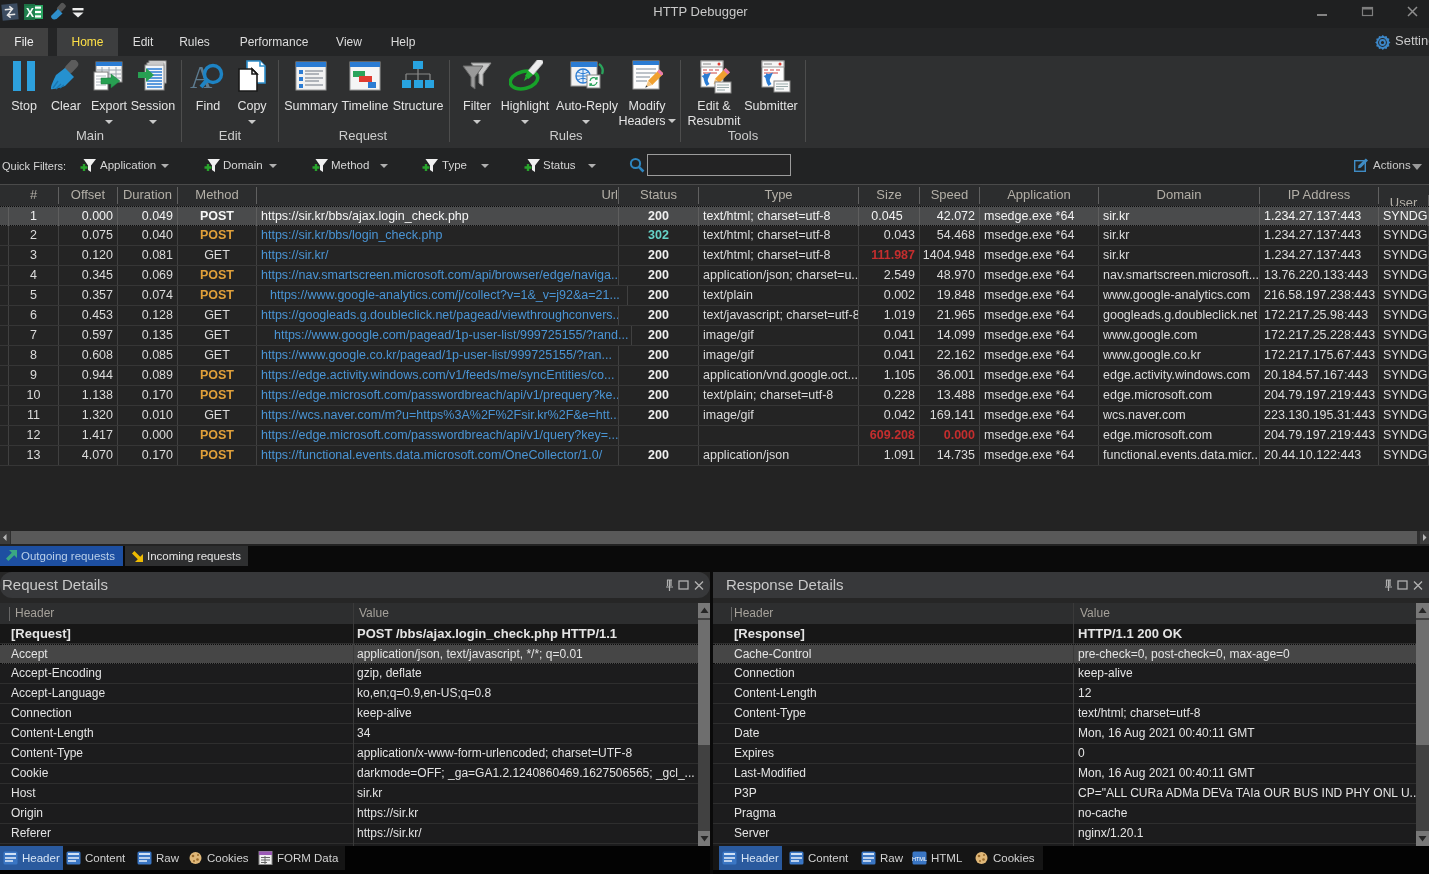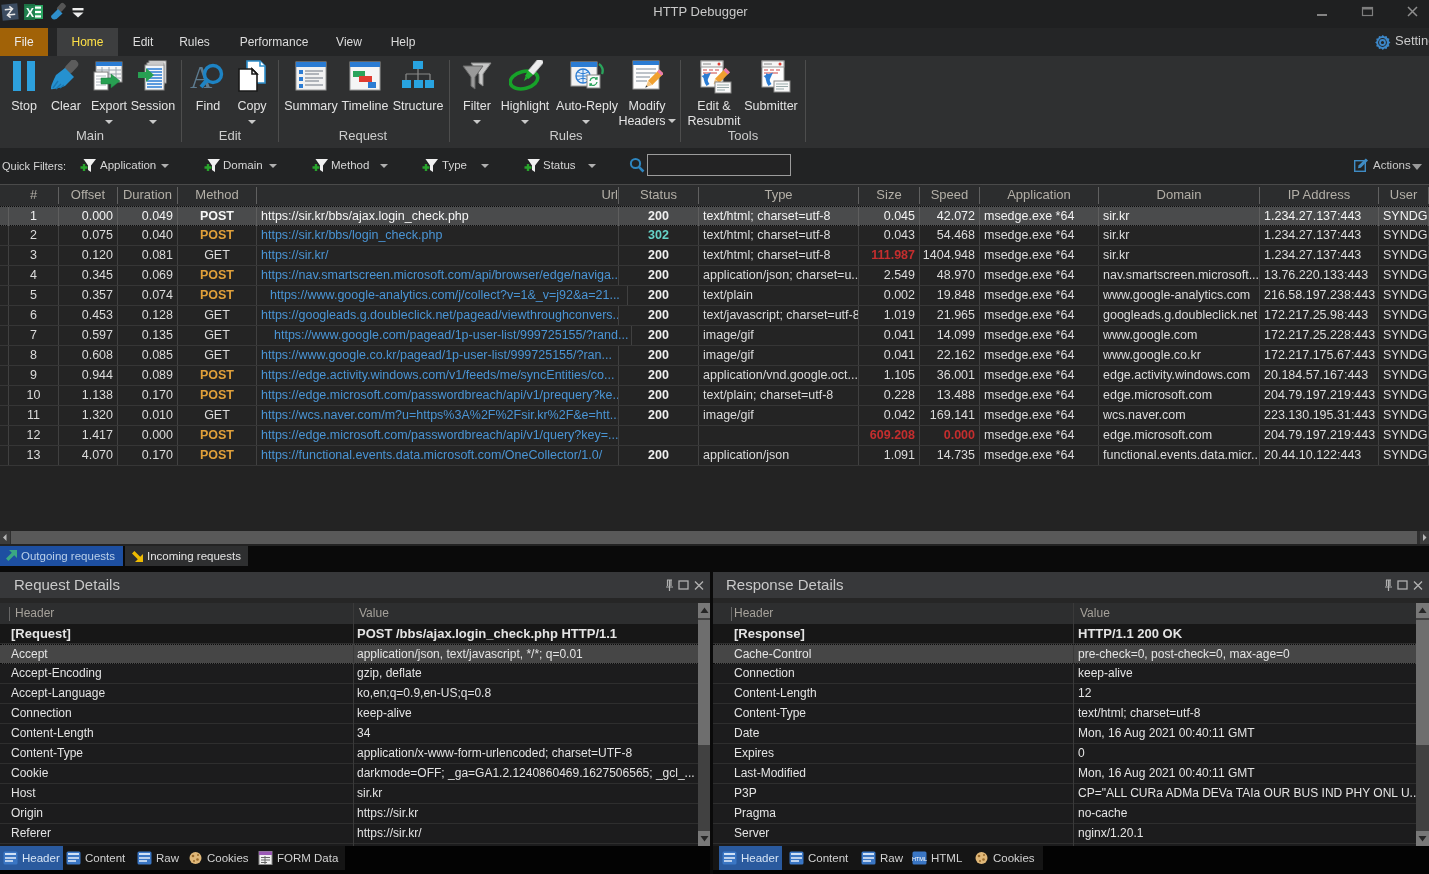--- a/index.html
+++ b/index.html
@@ -68,21 +68,21 @@
 </svg>
 
 <svg class="abs" style="left:1300px;top:0" width="129" height="26" viewBox="0 0 129 26">
   <rect x="17" y="14" width="10" height="2" fill="#848484"></rect>
   <rect x="62.5" y="7.5" width="10" height="8" fill="none" stroke="#7e7e7e" stroke-width="1.2"></rect>
   <rect x="62.5" y="7.5" width="10" height="2" fill="#7e7e7e"></rect>
   <path d="M108 7 l9 9 M117 7 l-9 9" stroke="#8e8e8e" stroke-width="1.5"></path>
 </svg>
 
 <div class="abs menubar"></div>
-<div class="abs mtab" style="left:0;width:48px;background:#a16207;color:#ececec">File</div>
+<div class="abs mtab" style="left:0;width:48px;background:#404040;color:#ececec">File</div>
 <div class="abs mtab" style="left:57px;width:61px;background:#3d3e3f;color:#fde047">Home</div>
 <div class="abs mtab" style="left:118px;width:50px;">Edit</div>
 <div class="abs mtab" style="left:168px;width:53px;">Rules</div>
 <div class="abs mtab" style="left:232px;width:84px;">Performance</div>
 <div class="abs mtab" style="left:324px;width:50px;">View</div>
 <div class="abs mtab" style="left:378px;width:50px;">Help</div>
 <div class="abs" style="left:1374px;top:33px;width:70px;height:20px;white-space:nowrap;">
 <svg width="17" height="17" viewBox="0 0 17 17" style="vertical-align:-4px">
 <path fill="#3c87c8" d="M8.5 5.1a3.4 3.4 0 1 0 0 6.8 3.4 3.4 0 0 0 0-6.8zm0 5a1.6 1.6 0 1 1 0-3.2 1.6 1.6 0 0 1 0 3.2z"></path>
 <path fill="#3c87c8" d="M14.8 10.1l1.6-1.6-1.6-1.6.6-2.2-2.2-.6-.6-2.2-2.2.6L8.8 1 7.2 2.6 5 2l-.6 2.2-2.2.6.6 2.2L1.2 8.5l1.6 1.6-.6 2.2 2.2.6.6 2.2 2.2-.6 1.6 1.6 1.6-1.6 2.2.6.6-2.2 2.2-.6-.6-2.2zM8.5 12.9a4.4 4.4 0 1 1 0-8.8 4.4 4.4 0 0 1 0 8.8z"></path>
@@ -312,32 +312,32 @@
 <div class="abs hcell" style="left:118px;width:60px;">Duration</div>
 <div class="abs hcell" style="left:178px;width:79px;">Method</div>
 <div class="abs hcell" style="left:257px;width:362px;text-align:right;">Url</div>
 <div class="abs hcell" style="left:619px;width:80px;">Status</div>
 <div class="abs hcell" style="left:699px;width:160px;">Type</div>
 <div class="abs hcell" style="left:859px;width:61px;">Size</div>
 <div class="abs hcell" style="left:920px;width:60px;">Speed</div>
 <div class="abs hcell" style="left:980px;width:119px;">Application</div>
 <div class="abs hcell" style="left:1099px;width:161px;">Domain</div>
 <div class="abs hcell" style="left:1260px;width:119px;">IP Address</div>
-<div class="abs hcell" style="left:1379px;width:50px;">User</div>
+<div class="abs hcell" style="left:1379px;width:50px;margin-top:8px;">User</div>
 <div class="abs" style="left:0;top:206px;width:1429px;height:325px;background:#232323"></div>
 <div class="abs grow selrow" style="top:206px;">
     <div class="gcell " style="left:0px;width:9px;"></div>
     <div class="gcell ctr" style="left:9px;width:50px;">1</div>
     <div class="gcell num" style="left:59px;width:59px;">0.000</div>
     <div class="gcell num" style="left:118px;width:60px;">0.049</div>
     <div class="gcell ctr" style="left:178px;width:79px;"><span class="post">POST</span></div>
     <div class="gcell lft" style="left:257px;width:362px;"><span class="url">https://sir.kr/bbs/ajax.login_check.php</span></div>
     <div class="gcell ctr" style="left:619px;width:80px;"><span class="stat">200</span></div>
     <div class="gcell lft" style="left:699px;width:160px;">text/html; charset=utf-8</div>
-    <div class="gcell num" style="left:859px;width:61px;">0.045</div>
+    <div class="gcell num" style="left:859px;width:61px;text-align:center;">0.045</div>
     <div class="gcell num" style="left:920px;width:60px;">42.072</div>
     <div class="gcell lft" style="left:980px;width:119px;">msedge.exe *64</div>
     <div class="gcell lft" style="left:1099px;width:161px;">sir.kr</div>
     <div class="gcell lft" style="left:1260px;width:119px;">1.234.27.137:443</div>
     <div class="gcell lft" style="left:1379px;width:50px;">SYNDG..</div>
   </div>
 <div class="abs grow" style="top:226px;">
     <div class="gcell " style="left:0px;width:9px;"></div>
     <div class="gcell ctr" style="left:9px;width:50px;">2</div>
     <div class="gcell num" style="left:59px;width:59px;">0.075</div>
@@ -548,21 +548,21 @@
     <path d="M5 1 H13 V9 L10.2 6.2 L4.4 12 L2 9.6 L7.8 3.8 Z" fill="#3aa882"></path>
   </svg>
 <div class="abs" style="left:21px;top:550px;font-size:11.5px;color:#b9cfe9">Outgoing requests</div>
 <div class="abs" style="left:125px;top:546px;width:123px;height:20px;background:#2e2f30"></div>
 <svg class="abs" style="left:130px;top:549px" width="14" height="14" viewBox="0 0 14 14">
     <path d="M13 5 V13 H5 L7.8 10.2 L2 4.4 L4.4 2 L10.2 7.8 Z" fill="#eebb02"></path>
   </svg>
 <div class="abs" style="left:147px;top:550px;font-size:11.5px;color:#e4e4e4">Incoming requests</div>
 
 <div class="abs" style="left:0;top:566px;width:1429px;height:6px;background:#0a0a0a"></div>
-<div class="abs panel-title" style="left:0px;top:572px;width:710px;padding-left:14px;">Request Details</div>
+<div class="abs panel-title" style="left:0px;top:572px;width:710px;padding-left:2px;border-radius:12px;">Request Details</div>
 <svg class="abs" style="left:663px;top:579px" width="44" height="13" viewBox="0 0 44 13">
     <path d="M4 1 h5 M6.5 1 v7 M3 8 h7 M6.5 8 v4 M4.5 1 v6 M8 1 v6" stroke="#b0b0b0" stroke-width="1.2" fill="none"></path>
     <rect x="16" y="2" width="9" height="8" fill="none" stroke="#b0b0b0" stroke-width="1.3"></rect>
     <path d="M32 2.5 l8 8 M40 2.5 l-8 8" stroke="#b0b0b0" stroke-width="1.4"></path>
   </svg>
 <div class="abs dhead" style="left:0px;top:603px;width:710px;"></div>
 <div class="abs" style="left:9px;top:607px;width:1px;height:14px;background:#666"></div>
 <div class="abs dhead" style="left:15px;top:603px;background:none;">Header</div>
 <div class="abs dhead" style="left:359px;top:603px;background:none;">Value</div>
 <div class="abs drow" style="left:0px;top:624px;width:710px;background:#171717;">

